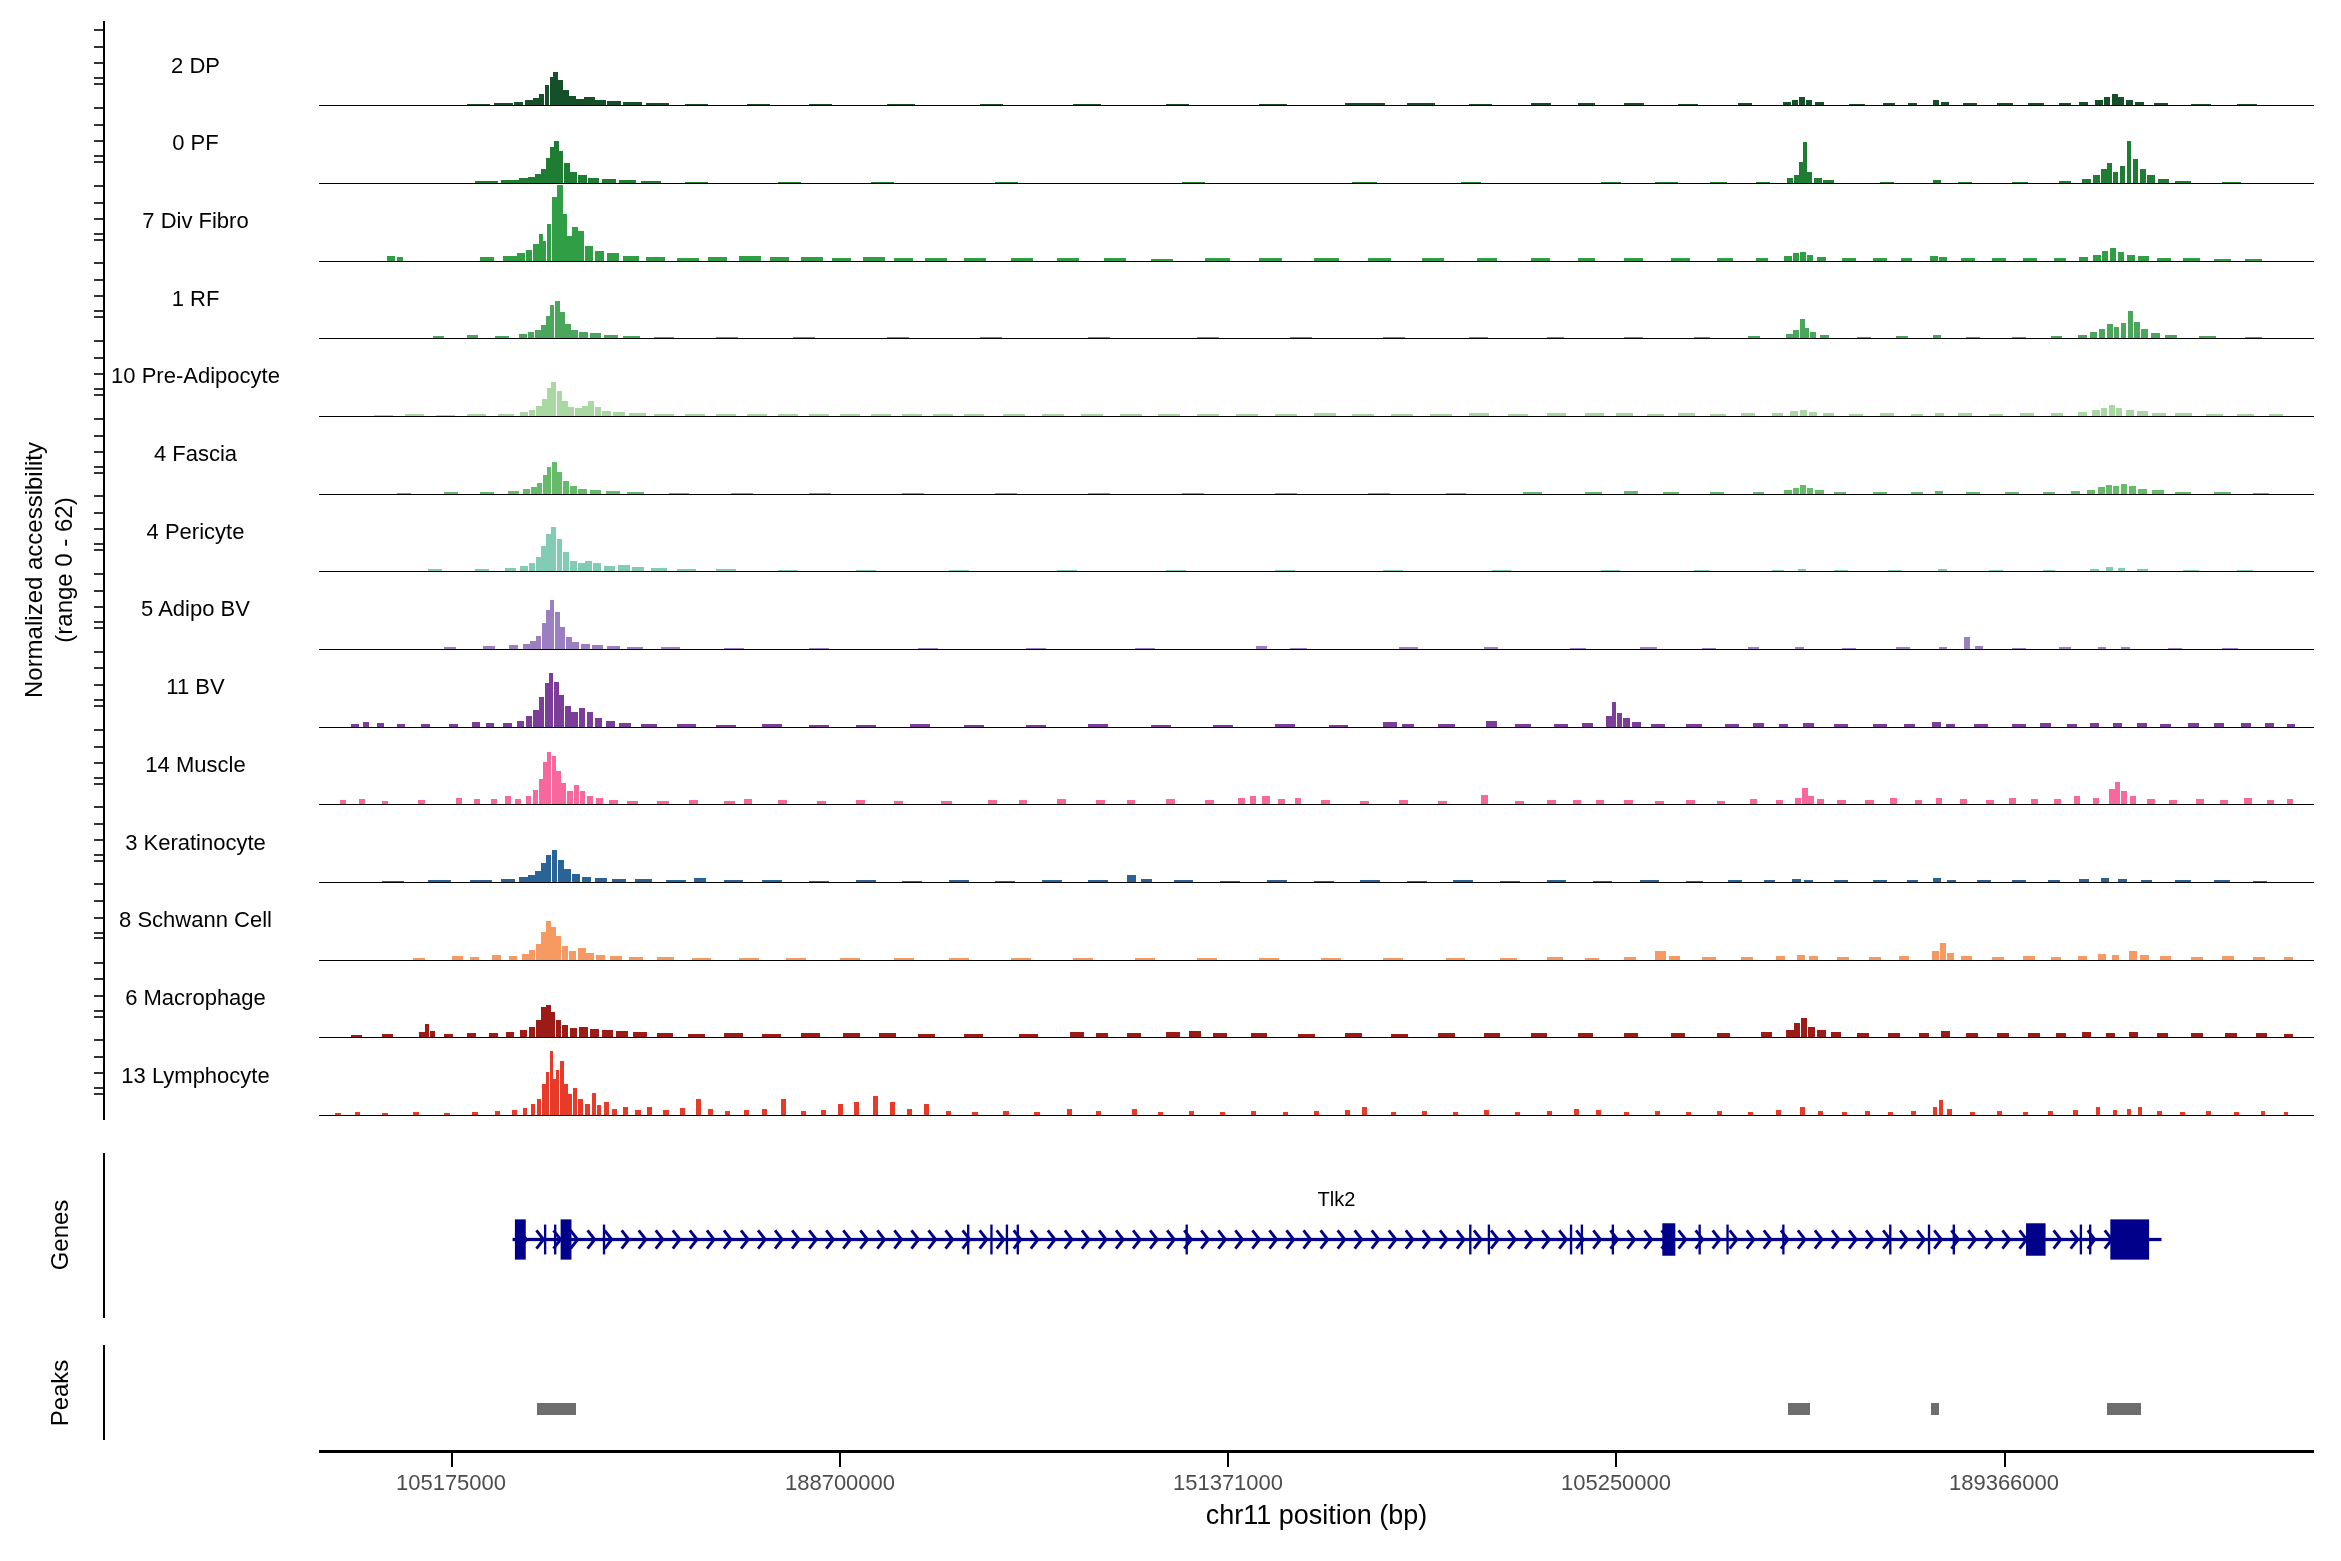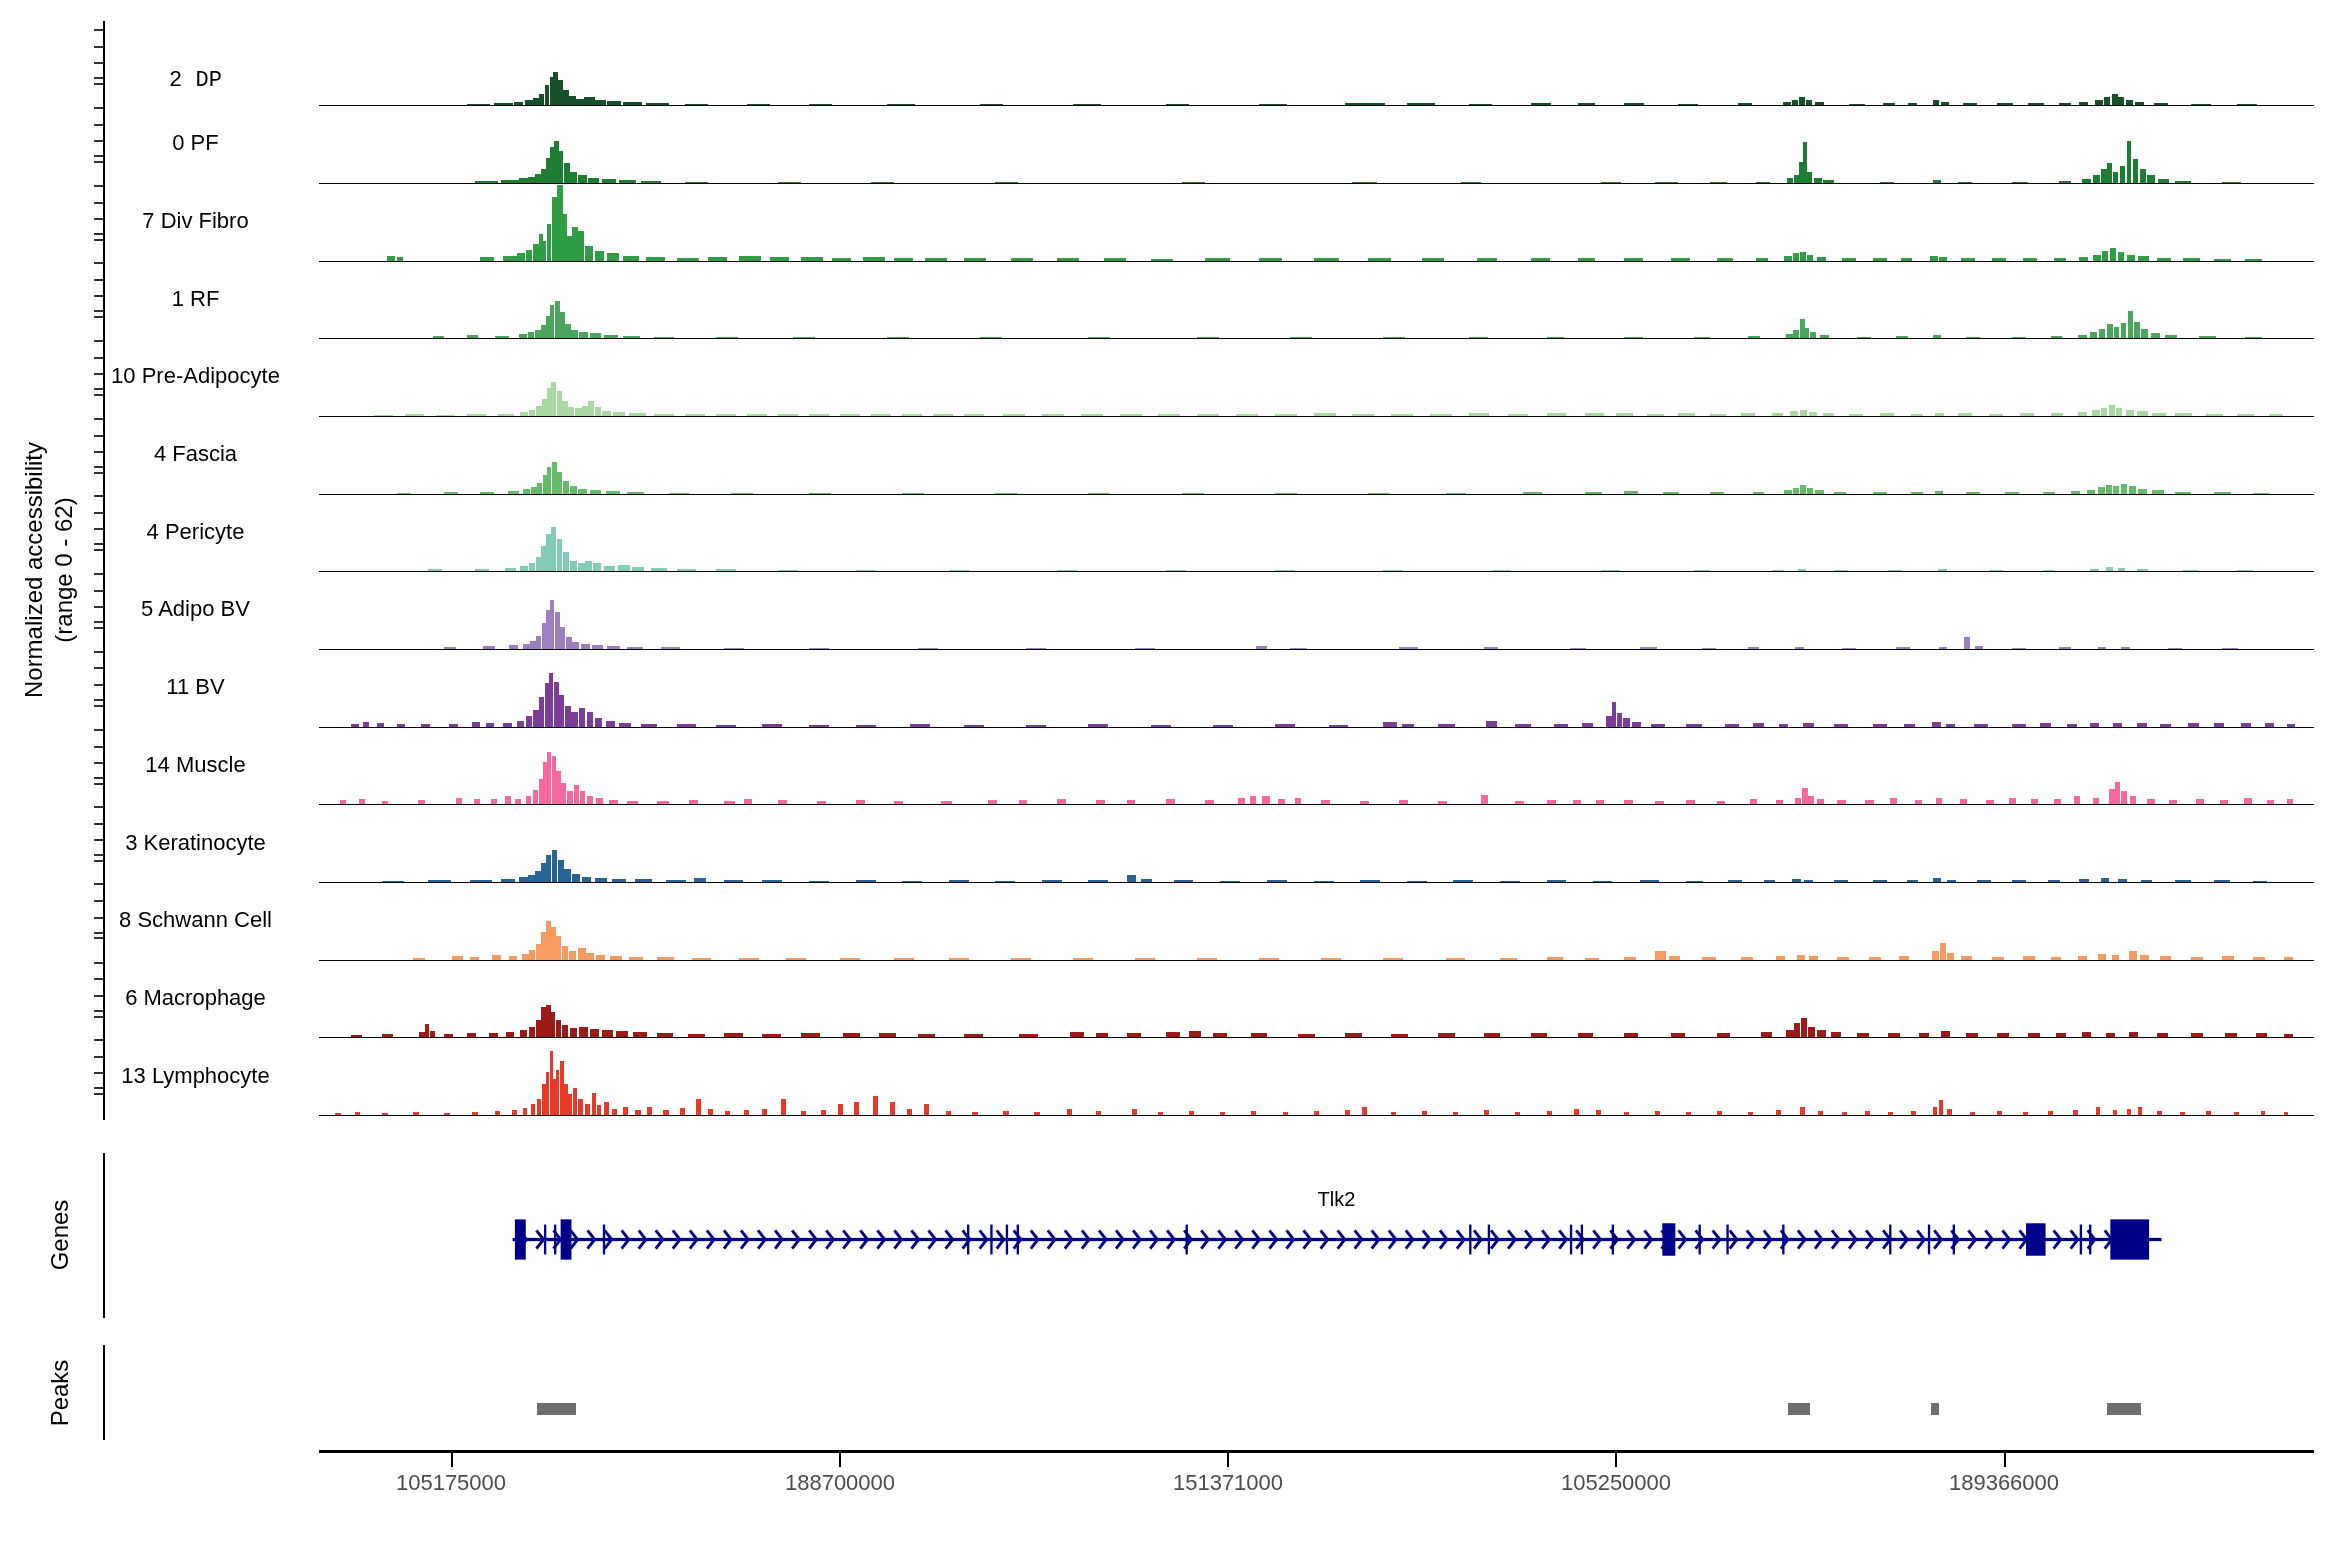--- a/index.html
+++ b/index.html
@@ -164,21 +164,21 @@
         <div class="bar" style="left: 1776px; width: 7.7px; height: 4.3px; background: rgb(22, 80, 42);"></div>
         <div class="bar" style="left: 1785px; width: 6.2px; height: 7.4px; background: rgb(22, 80, 42);"></div>
         <div class="bar" style="left: 1793px; width: 5.5px; height: 11px; background: rgb(22, 80, 42);"></div>
         <div class="bar" style="left: 1799px; width: 5.5px; height: 7.4px; background: rgb(22, 80, 42);"></div>
         <div class="bar" style="left: 1807px; width: 7px; height: 4.9px; background: rgb(22, 80, 42);"></div>
         <div class="bar" style="left: 1816px; width: 9.3px; height: 3.1px; background: rgb(22, 80, 42);"></div>
         <div class="bar" style="left: 1835px; width: 14px; height: 1.7px; background: rgb(22, 80, 42);"></div>
         <div class="bar" style="left: 1872px; width: 20px; height: 1.2px; background: rgb(22, 80, 42);"></div>
         <div class="bar" style="left: 1918px; width: 20px; height: 1px; background: rgb(22, 80, 42);"></div>
       </div>
-      <div class="track-label" style="top: 66px; font-family: Liberation Mono, monospace;">2 DP</div>
+      <div class="track-label" style="top: 51px;">2 DP</div>
       <div class="lane" style="top: 107px; height: 77px;">
         <div class="baseline"></div>
         <div class="bar" style="left: 156px; width: 23px; height: 1.7px; background: rgb(30, 125, 51);"></div>
         <div class="bar" style="left: 182px; width: 22px; height: 3.1px; background: rgb(30, 125, 51);"></div>
         <div class="bar" style="left: 200px; width: 9.3px; height: 4.3px; background: rgb(30, 125, 51);"></div>
         <div class="bar" style="left: 209px; width: 7px; height: 6.1px; background: rgb(30, 125, 51);"></div>
         <div class="bar" style="left: 216px; width: 5.5px; height: 8.6px; background: rgb(30, 125, 51);"></div>
         <div class="bar" style="left: 222px; width: 4.7px; height: 13.5px; background: rgb(30, 125, 51);"></div>
         <div class="bar" style="left: 227px; width: 3.9px; height: 24.5px; background: rgb(30, 125, 51);"></div>
         <div class="bar" style="left: 231px; width: 3.9px; height: 36px; background: rgb(30, 125, 51);"></div>
@@ -1231,14 +1231,15 @@
       <div class="xticklab" style="left: 451px;">105175000</div>
       <div class="xtick" style="left: 839px;"></div>
       <div class="xticklab" style="left: 840px;">188700000</div>
       <div class="xtick" style="left: 1227px;"></div>
       <div class="xticklab" style="left: 1228px;">151371000</div>
       <div class="xtick" style="left: 1615px;"></div>
       <div class="xticklab" style="left: 1616px;">105250000</div>
       <div class="xtick" style="left: 2004px;"></div>
       <div class="xticklab" style="left: 2004px;">189366000</div>
     </div>
+  <div class="xtitle">chr11 position (bp)</div>
 </div>
 
 
 </body></html>

